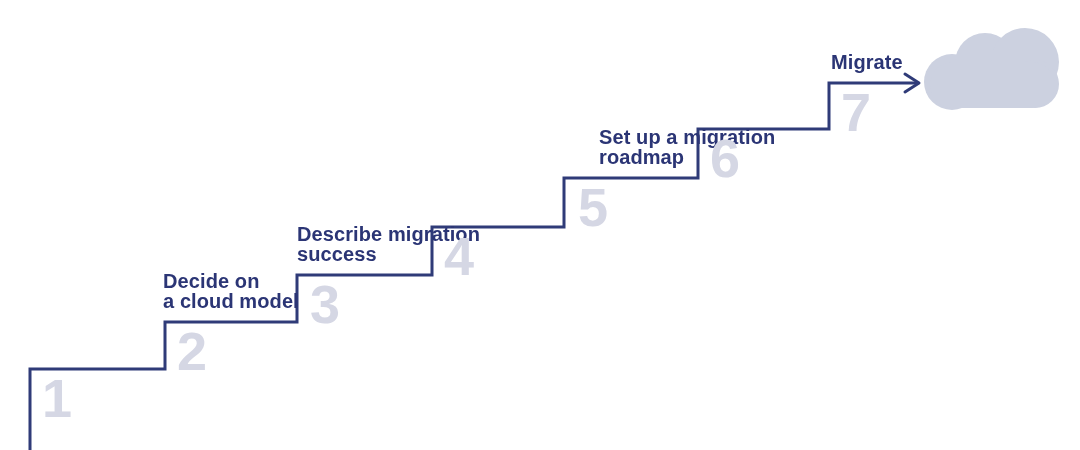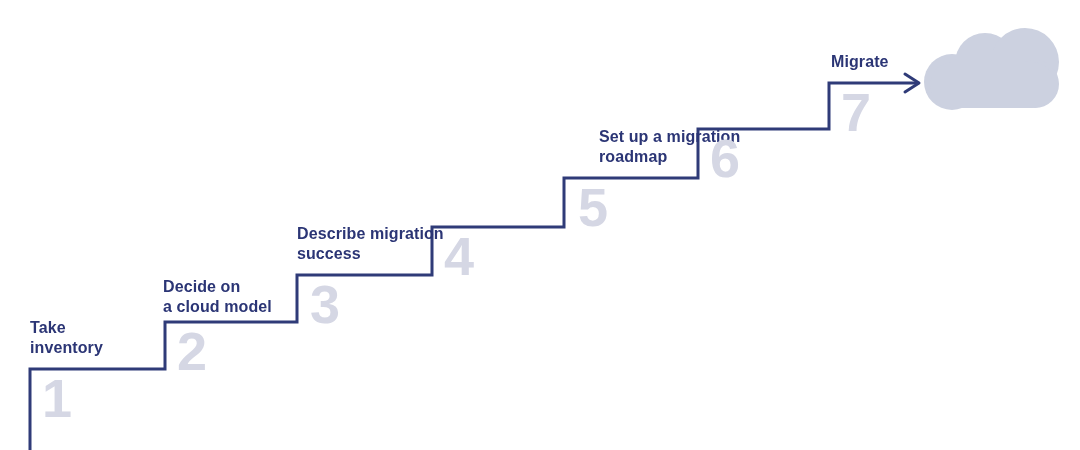--- a/index.html
+++ b/index.html
@@ -12,21 +12,21 @@
     font-family: "Liberation Sans", sans-serif;
   }
   .stair-svg {
     position: absolute;
     left: 0; top: 0;
     width: 1080px; height: 450px;
   }
   .step-label {
     position: absolute;
     color: #2b3575;
-    font-size: 16px;
+    font-size: 20px;
     line-height: 20px;
     font-weight: 700;
     white-space: pre-line;
     letter-spacing: 0.1px;
   }
   .step-number {
     position: absolute;
     color: #d5d7e4;
     font-size: 54px;
     line-height: 1;
@@ -46,25 +46,23 @@
 
     <g fill="#ccd1e0">
       <circle cx="952" cy="82" r="28"></circle>
       <circle cx="985" cy="63" r="30"></circle>
       <circle cx="1025" cy="62" r="34"></circle>
       <circle cx="1035" cy="84" r="24"></circle>
       <rect x="930" y="62" width="125" height="46" rx="23"></rect>
     </g>
   </svg>
 
-  <div class="step-label" style="left:30px;  bottom:92px;">Take
-inventory</div>
   <div class="step-number" style="left:42px;  top:371px;">1</div>
 
-  <div class="step-label" style="left:163px; bottom:133px;">Decide on
+  <div class="step-label" style="left:163px; bottom:139px;">Decide on
 a cloud model</div>
   <div class="step-number" style="left:177px; top:324px;">2</div>
 
   <div class="step-label" style="left:297px; bottom:186px;">Describe migration
 success</div>
   <div class="step-number" style="left:310px; top:277px;">3</div>
 
   <div class="step-number" style="left:444px; top:229px;">4</div>
 
   <div class="step-label" style="left:563px; bottom:283px;margin-left:36px;">Set up a migration

